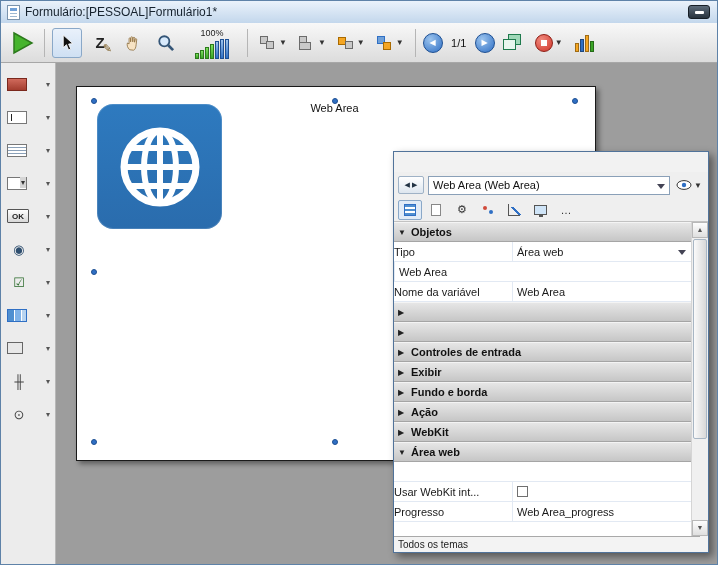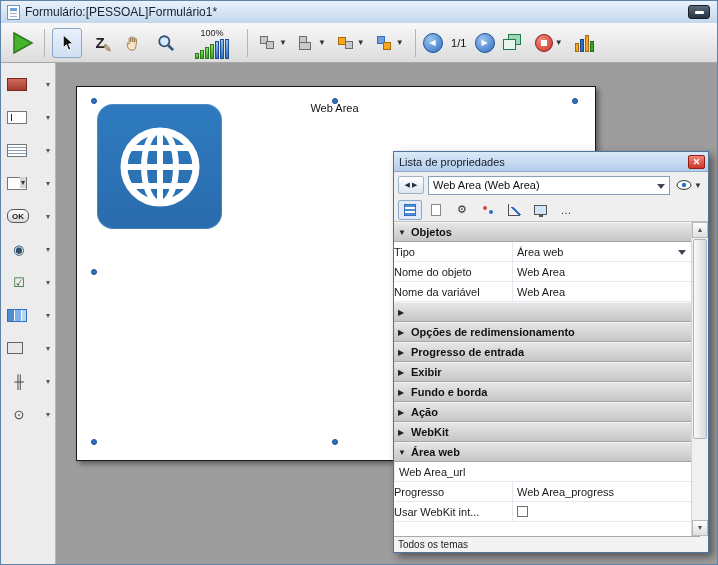--- a/index.html
+++ b/index.html
@@ -52,21 +52,21 @@
   .left-tools{position:absolute;left:0;top:0;bottom:0;width:55px;background:#ececec;border-right:1px solid #b8b8b8;padding-top:8px;}
   .tool-row{height:26px;margin:0 4px 7px 6px;display:flex;align-items:center;justify-content:space-between;}
   .tool-icon{width:24px;height:18px;display:flex;align-items:center;justify-content:center;font-size:12px;color:#333;}
   .tool-arrow{font-size:8px;color:#555;padding-right:1px;}
   .ti-field{background:linear-gradient(#d06a5c,#a33d2f);border:1px solid #7a281d;width:20px;height:13px;}
   .ti-input{background:#fff;border:1px solid #777;width:20px;height:13px;position:relative;}
   .ti-input::before{content:"";position:absolute;left:3px;top:2px;bottom:2px;width:1px;background:#222;}
   .ti-list{background:repeating-linear-gradient(#fff 0 2px,#8aa0b8 2px 3px);border:1px solid #777;width:20px;height:13px;}
   .ti-combo{background:#fff;border:1px solid #777;width:20px;height:13px;position:relative;}
   .ti-combo::after{content:"▾";position:absolute;right:0;top:-1px;font-size:8px;color:#333;background:#d5d5d5;height:11px;line-height:11px;padding:0 1px;}
-  .ti-button{border:1px solid #555;border-radius:6px;background:linear-gradient(#fefefe,#d8d8d8);font-size:8px;font-weight:bold;color:#222;width:22px;height:14px;display:flex;align-items:center;justify-content:center;}
+  .ti-button{border:1px solid #555;border-radius:1px;background:linear-gradient(#fefefe,#d8d8d8);font-size:8px;font-weight:bold;color:#222;width:22px;height:14px;display:flex;align-items:center;justify-content:center;}
   .ti-radio{font-size:13px;color:#2f4f6f;}
   .ti-check{font-size:13px;color:#2a6a2a;}
   .ti-tabs{width:20px;height:13px;background:linear-gradient(90deg,#4f8fd0 0 6px,#fff 6px 7px,#7fb2e8 7px 13px,#fff 13px 14px,#b8d4f0 14px 20px);border:1px solid #2f6fc4;}
   .ti-rect{width:16px;height:12px;border:1px solid #666;background:#e8e8e8;}
   .ti-splitter{font-size:13px;color:#444;}
   .ti-plugin{font-size:13px;color:#444;}
 
   .canvas{position:absolute;left:55px;top:0;right:0;bottom:0;background:#9d9d9d;}
   .form-page{position:absolute;left:20px;top:23px;width:520px;height:375px;background:#fff;border:1px solid #1a1a1a;box-shadow:3px 3px 5px rgba(0,0,0,.4);}
   .web-area{position:absolute;left:17px;top:14px;width:481px;height:341px;}
@@ -293,24 +293,20 @@
           <span class="handle h-mr"></span>
           <span class="handle h-bl"></span>
           <span class="handle h-bc"></span>
           <span class="handle h-br"></span>
         </div>
       </div>
     </div>
   </div>
 
   <div class="prop-window">
-    <div class="pl-titlebar">
-      <span class="pl-title">Lista de propriedades</span>
-      <span class="pl-close">✕</span>
-    </div>
     <div class="pl-selector">
       <span class="pl-nav">
           <span>◀</span>
           <span>▶</span>
         </span>
       <span class="pl-combo">
         <span>Web Area (Web Area)</span>
         <span class="combo-arrow"></span>
       </span>
       <span class="pl-eye">
@@ -347,37 +343,35 @@
     <div class="pl-grid" id="propGrid">
         <div class="pl-section">
           <span class="tri">▼</span>
           <span class="sec-label">Objetos</span>
         </div>
         <div class="pl-row">
           <div class="pl-label">Tipo</div>
           <div class="pl-value">Área web<span class="pl-chevron"></span></div>
         </div>
         <div class="pl-row">
-          <div class="pl-label">Nome do objeto</div>
           <div class="pl-value">Web Area</div>
         </div>
         <div class="pl-row">
           <div class="pl-label">Nome da variável</div>
           <div class="pl-value">Web Area</div>
         </div>
         <div class="pl-section">
           <span class="tri">▶</span>
         </div>
         <div class="pl-section">
           <span class="tri">▶</span>
-          <span class="sec-label">Opções de redimensionamento</span>
-        </div>
-        <div class="pl-section">
-          <span class="tri">▶</span>
-          <span class="sec-label">Progresso de entrada</span>
+        </div>
+        <div class="pl-section">
+          <span class="tri">▶</span>
+          <span class="sec-label">Controles de entrada</span>
         </div>
         <div class="pl-section">
           <span class="tri">▶</span>
           <span class="sec-label">Exibir</span>
         </div>
         <div class="pl-section">
           <span class="tri">▶</span>
           <span class="sec-label">Fundo e borda</span>
         </div>
         <div class="pl-section">
@@ -386,32 +380,31 @@
         </div>
         <div class="pl-section">
           <span class="tri">▶</span>
           <span class="sec-label">WebKit</span>
         </div>
         <div class="pl-section">
           <span class="tri">▼</span>
           <span class="sec-label">Área web</span>
         </div>
         <div class="pl-row">
-          <div class="pl-value">Web Area_url</div>
-        </div>
-        <div class="pl-row">
-          <div class="pl-label">Progresso</div>
-          <div class="pl-value">Web Area_progress</div>
         </div>
         <div class="pl-row">
           <div class="pl-label">Usar WebKit int...</div>
           <div class="pl-value">
             <span class="pl-checkbox"></span>
           </div>
         </div>
+        <div class="pl-row">
+          <div class="pl-label">Progresso</div>
+          <div class="pl-value">Web Area_progress</div>
+        </div>
       </div>
     <div class="pl-scrollbar">
       <span class="sb-btn sb-up">▲</span>
       <span class="sb-thumb"></span>
       <span class="sb-btn sb-down">▼</span>
     </div>
     <div class="pl-footer">
       <span>Todos os temas</span>
     </div>
   </div>

